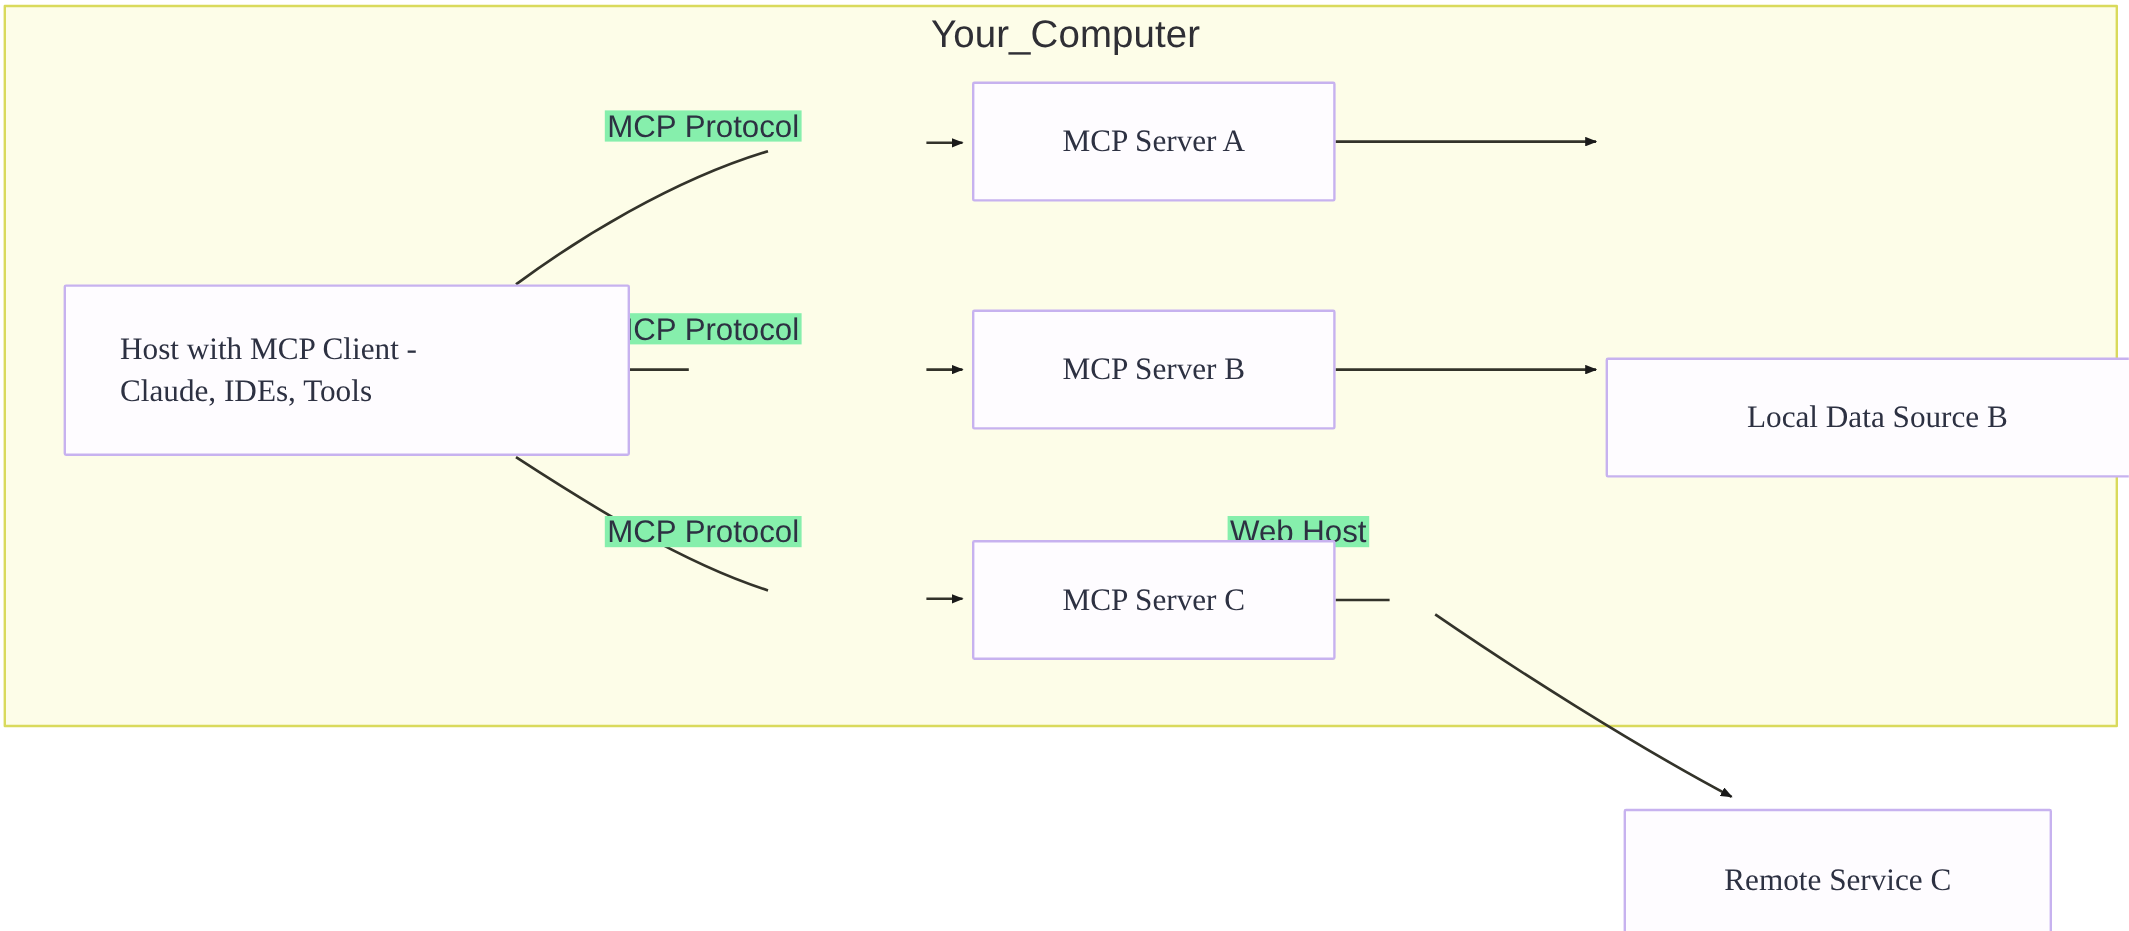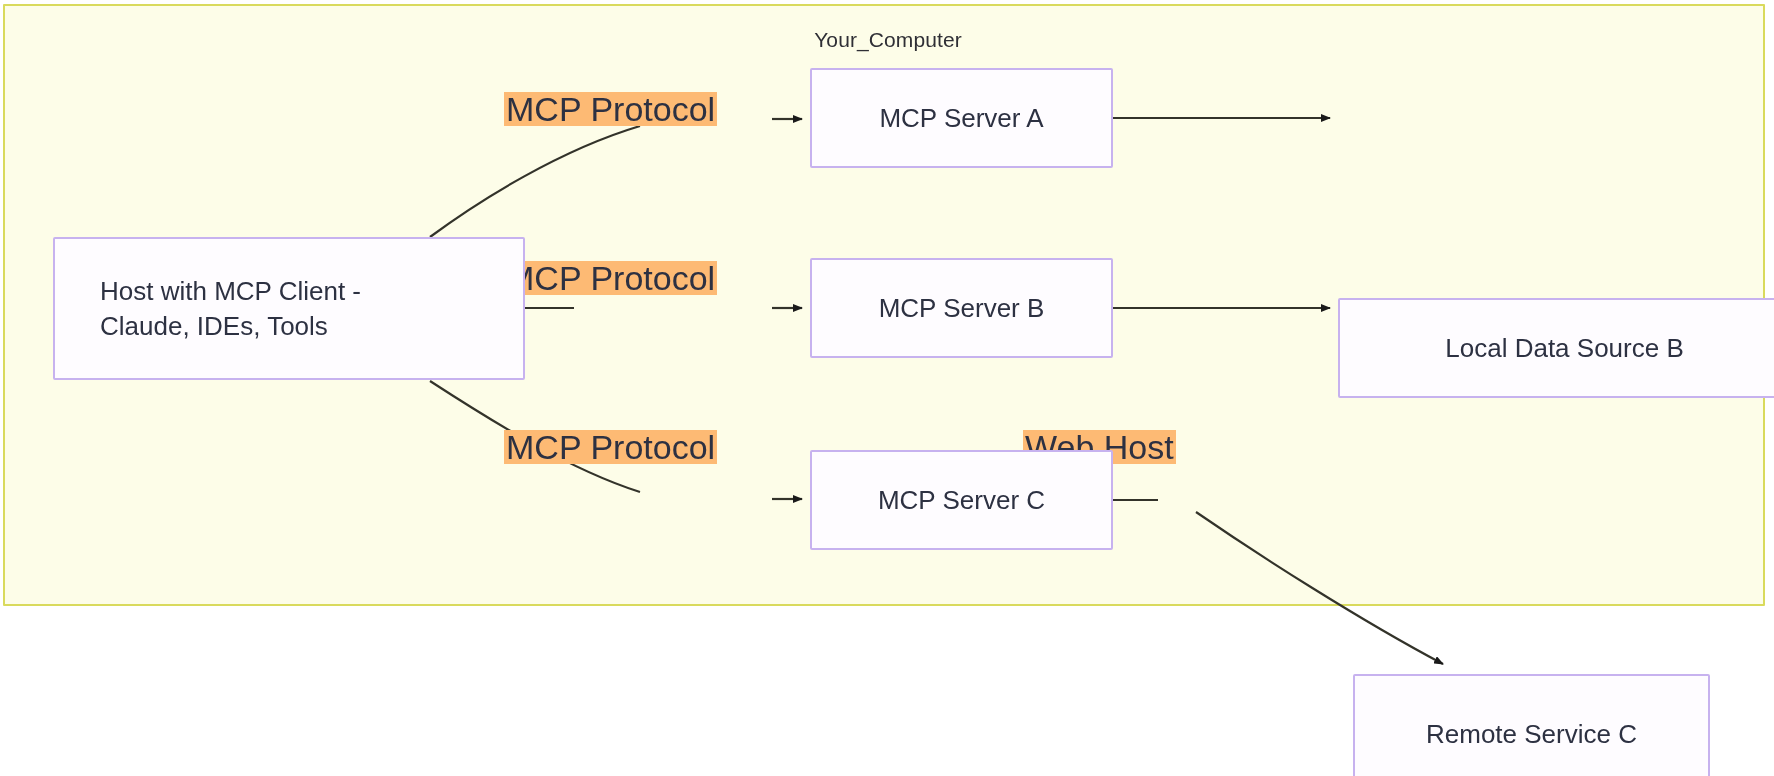--- a/index.html
+++ b/index.html
@@ -7,51 +7,51 @@
        font-family:"Liberation Sans","DejaVu Sans",sans-serif;}
   #stage{position:relative;width:1774px;height:776px;background:#ffffff;}
 
   
   .subgraph{
     position:absolute;left:3px;top:4px;width:1762px;height:602px;
     background:#fdfde8;border:2px solid #d9da5c;box-sizing:border-box;
     border-radius:1px;
   }
   .subgraph-title{
-    position:absolute;left:0;top:22px;width:1766px;text-align:center;
-    font-size:21px;color:#2f2f35;letter-spacing:.1px;white-space:nowrap;
+    position:absolute;left:0;top:4px;width:1766px;text-align:center;
+    font-size:32px;color:#2f2f35;letter-spacing:.1px;white-space:nowrap;
   }
 
   
   .node{
     position:absolute;box-sizing:border-box;
     background:#fefcff;border:2px solid #c7b2ef;border-radius:2px;
     color:#2d3142;font-size:26px;line-height:1.32;
     display:flex;align-items:center;justify-content:center;
     text-align:center;
   }
   .node.left-align{justify-content:flex-start;text-align:left;padding-left:45px;}
-  .node .label{white-space:pre-line;}
+  .node .label{white-space:pre-line;font-family:Liberation Serif, serif;}
 
   #node-host          {left:53px;  top:237px; width:472px; height:143px;}
   #node-server-a      {left:810px; top:68px;  width:303px; height:100px;}
   #node-server-b      {left:810px; top:258px; width:303px; height:100px;}
   #node-server-c      {left:810px; top:450px; width:303px; height:100px;}
   #node-local-a       {left:1338px;top:68px;  width:392px; height:100px;}
   #node-local-b       {left:1338px;top:258px; width:453px; height:100px;margin-top:40px;}
   #node-remote-c      {left:1353px;top:674px; width:357px; height:120px;}
 
   
   #edges{position:absolute;left:0;top:0;width:1774px;height:776px;overflow:visible;}
   .edge-path{fill:none;stroke:#33332a;stroke-width:2.2px;}
 
   
   .edge-label{
-    position:absolute;font-size:34px;color:#2d3142;white-space:nowrap;
-    background:#fdba74;padding:0 2px;line-height:1;
+    position:absolute;font-size:26px;color:#2d3142;white-space:nowrap;
+    background:#86efac;padding:0 2px;line-height:1;
   }
   #elabel-a{left:504px;top:92px;}
   #elabel-b{left:504px;top:261px;}
   #elabel-c{left:504px;top:430px;}
   #elabel-web{left:1023px;top:430px;}
 </style>
 </head>
 <body>
 
 <div id="stage">

